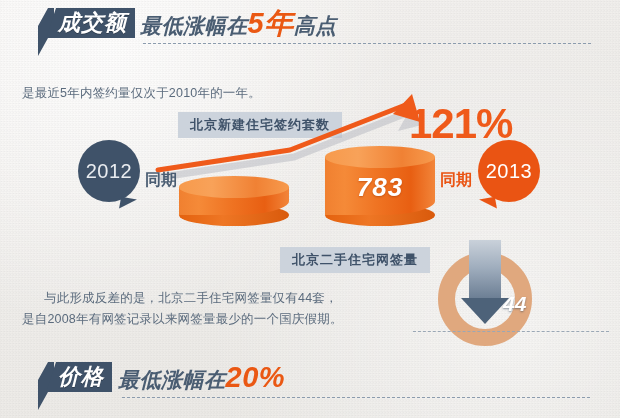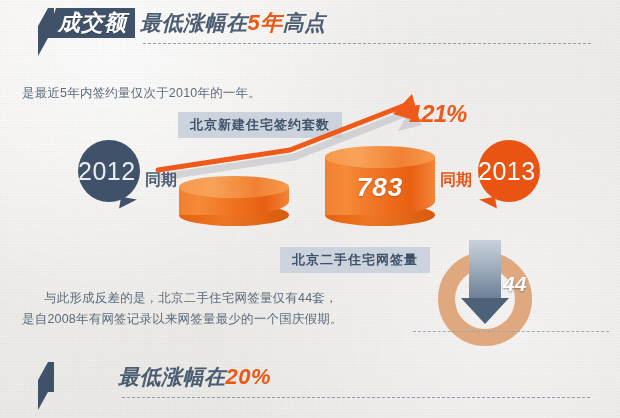--- a/index.html
+++ b/index.html
@@ -47,21 +47,21 @@
     position:absolute;left:38px;top:4px;width:16px;height:48px;
     background:#3f5269;
     -webkit-clip-path:polygon(10px 0,16px 0,16px 30px,10px 30px,0 48px,0 18px);
     clip-path:polygon(10px 0,16px 0,16px 30px,10px 30px,0 48px,0 18px);
   }
   .banner .headline{
     position:absolute;top:4px;height:30px;line-height:30px;
     font-size:21px;font-weight:bold;color:#4a5d72;
     font-style:italic;white-space:nowrap;letter-spacing:.5px;
   }
-  .banner .headline .hl{color:#ea5813;font-size:22px;}
+  .banner .headline .hl{color:#ea5813;font-size:29px;}
   .banner .dash{
     position:absolute;height:0;border-top:1px dashed #8b9bad;
   }
 
   
   .para{
     position:absolute;color:#5b6b7d;font-size:12.5px;line-height:21px;
     letter-spacing:.2px;white-space:nowrap;
   }
 
@@ -71,22 +71,22 @@
     background:#ccd3dc;
     color:#3f5269;
     font-size:13px;font-weight:bold;
     padding:4px 12px;letter-spacing:1px;
     white-space:nowrap;
   }
 
   
   .bubble{
     position:absolute;border-radius:50%;
-    display:flex;align-items:center;justify-content:flex-start;
-    font-size:25px;letter-spacing:.5px;
+    display:flex;align-items:center;justify-content:center;
+    font-size:20px;letter-spacing:.5px;
   }
   .bubble-dark{background:#3f5269;color:#e9ecf0;}
   .bubble-orange{background:#ea5413;color:#ffffff;}
   .bubble .tail{position:absolute;width:0;height:0;}
   .tail-dark{
     right:4px;bottom:-8px;
     border-left:16px solid #3f5269;
     border-bottom:12px solid transparent;
     transform:rotate(10deg);
   }
@@ -171,21 +171,21 @@
 
   <div class="arrowwrap">
     <svg width="330" height="110" viewBox="0 0 330 110" xmlns="http://www.w3.org/2000/svg">
       <polyline points="8,82 140,62 258,16" fill="none" stroke="#b9bcc2" stroke-width="7" stroke-linecap="round" stroke-linejoin="round" opacity="0.55" transform="translate(4,7)"></polyline>
       <polygon points="256,14 268,30 244,36" fill="#b9bcc2" opacity="0.55" transform="translate(4,7)"></polygon>
       <polyline points="8,82 140,62 258,16" fill="none" stroke="#ef5a1a" stroke-width="5" stroke-linecap="round" stroke-linejoin="round"></polyline>
       <polygon points="262,6 270,34 243,26" fill="#ef5a1a"></polygon>
     </svg>
   </div>
 
-  <div class="abs" style="left:409px;top:100px;font-size:24px;font-weight:bold;font-style:italic;color:#ef5a1a;letter-spacing:-1px;">121%</div>
+  <div class="abs" style="left:409px;top:100px;font-size:42px;font-weight:bold;color:#ef5a1a;letter-spacing:-1px;">121%</div>
 
   <div class="bubble bubble-dark" style="left:78px;top:140px;width:62px;height:62px;">
     <span>2012</span>
     <span class="tail tail-dark"></span>
   </div>
   <div class="sametime" style="left:145px;top:170px;color:#4a5d72;">同期</div>
 
   <div class="bubble bubble-orange" style="left:478px;top:140px;width:62px;height:62px;">
     <span>2013</span>
     <span class="tail tail-orange"></span>
@@ -206,28 +206,29 @@
     <div class="value" style="top:26px;">783</div>
   </div>
 
   <div class="badge" style="left:280px;top:247px;">北京二手住宅网签量</div>
 
   <div class="donut-ring" style="left:438px;top:252px;width:94px;height:94px;"></div>
 
   <div class="downarrow" style="left:455px;top:240px;width:60px;height:104px;">
     <div class="stem" style="width:32px;height:62px;top:0;"></div>
     <div class="head" style="top:58px;"></div>
-    <div class="num" style="top:32px;margin-left:48px;">44</div>
+    <div class="num" style="top:52px;margin-left:48px;">44</div>
   </div>
 
   <div class="hdash" style="left:413px;top:331px;width:196px;"></div>
 
   <div class="para" style="left:44px;top:288px;">与此形成反差的是，北京二手住宅网签量仅有44套，</div>
   <div class="para" style="left:22px;top:309px;">是自2008年有网签记录以来网签量最少的一个国庆假期。</div>
 
   <div class="banner" style="top:358px;">
     <div class="tag-flag"></div>
+    <div class="tag">价格</div>
     <div class="headline" style="left:118px;">
       <span>最低涨幅在</span><span class="hl">20%</span><span></span>
     </div>
     <div class="dash" style="left:122px;top:39px;width:468px;"></div>
   </div>
 </div>
 
 </body></html>

